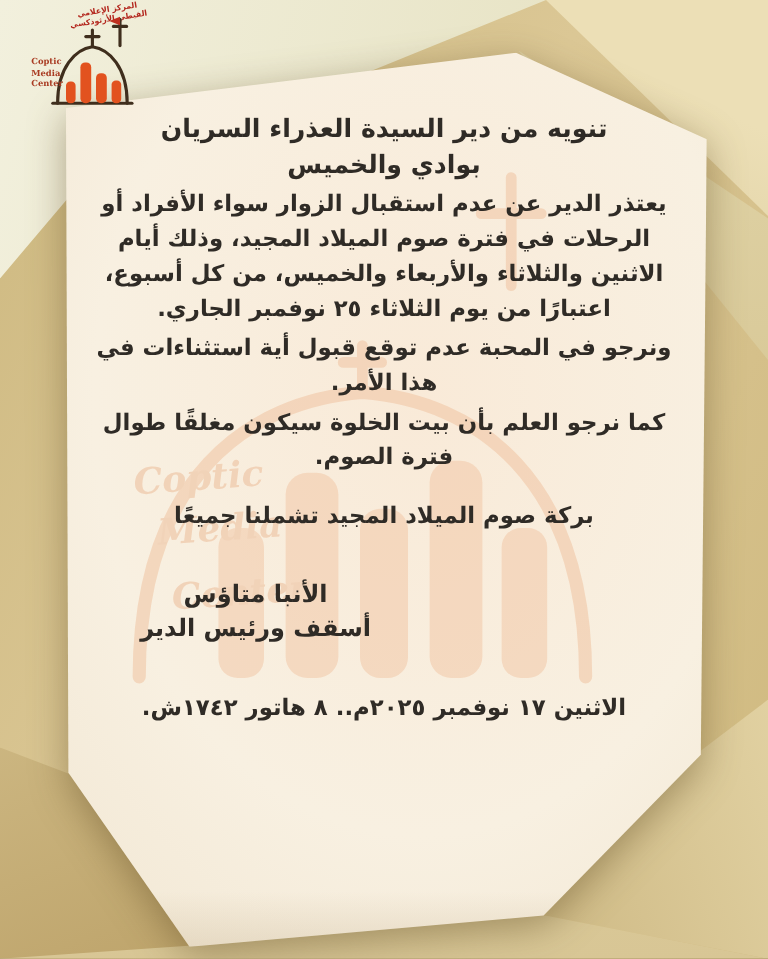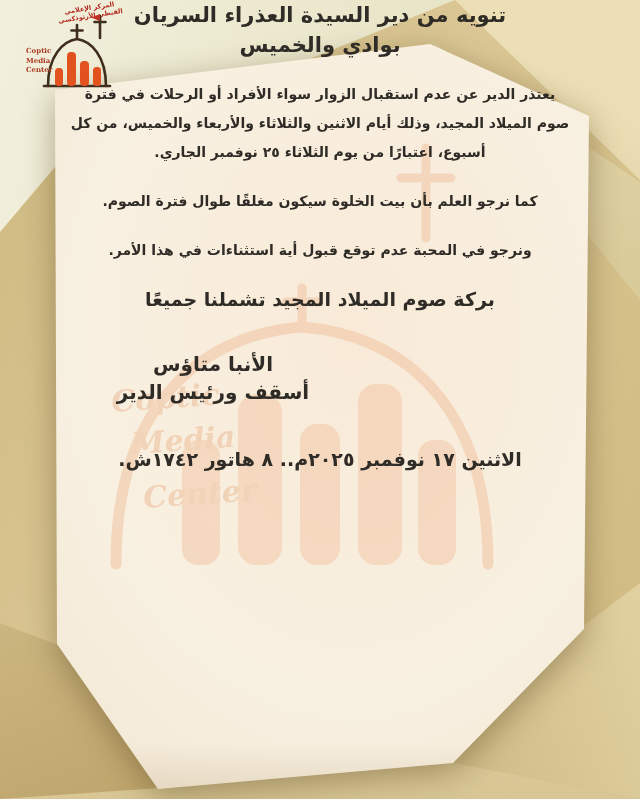--- a/index.html
+++ b/index.html
@@ -59,24 +59,24 @@
   .logo-en{
     position:absolute;left:0;top:44px;color:#a93b22;font-size:7px;
     line-height:9.5px;font-weight:bold;font-family:"DejaVu Serif",serif;
   }
   .logo-en div{display:block;}
   .logo-svg{position:absolute;left:10px;top:8px;}
   
   .content{
     position:absolute;left:60px;right:60px;top:0;height:100%;
     direction:rtl;text-align:center;color:#2f2b26;
-    box-sizing:border-box;
+    padding-top:92px;box-sizing:border-box;
   }
   .title{font-size:21px;font-weight:bold;line-height:30px;}
-  .para{font-size:14px;font-weight:bold;line-height:29px;margin:20px auto 0;max-width:500px;}
+  .para{font-size:19px;font-weight:bold;line-height:29px;margin:4px auto 0;max-width:500px;}
   .blessing{font-size:19px;font-weight:bold;line-height:29px;margin-top:20px;}
   .signature{
     width:230px;margin:36px auto 0;margin-left:38px;margin-right:auto;
     font-size:20px;font-weight:bold;line-height:28px;text-align:center;
   }
   .dateline{font-size:19px;font-weight:bold;margin-top:42px;text-align:center;}
 </style>
 </head>
 <body>
 
@@ -147,22 +147,22 @@
     </div>
   </div>
 
   <div class="content">
     <div class="title">
       <div>تنويه من دير السيدة العذراء السريان</div>
       <div>بوادي والخميس</div>
     </div>
 
     <div class="para">يعتذر الدير عن عدم استقبال الزوار سواء الأفراد أو الرحلات في فترة صوم الميلاد المجيد، وذلك أيام الاثنين والثلاثاء والأربعاء والخميس، من كل أسبوع، اعتبارًا من يوم الثلاثاء ٢٥ نوفمبر الجاري.</div>
+    <div class="para">ونرجو في المحبة عدم توقع قبول أية استثناءات في هذا الأمر.</div>
     <div class="para">كما نرجو العلم بأن بيت الخلوة سيكون مغلقًا طوال فترة الصوم.</div>
-    <div class="para">ونرجو في المحبة عدم توقع قبول أية استثناءات في هذا الأمر.</div>
 
     <div class="blessing">بركة صوم الميلاد المجيد تشملنا جميعًا</div>
 
     <div class="signature">
       <div>الأنبا متاؤس</div>
       <div>أسقف ورئيس الدير</div>
     </div>
 
     <div class="dateline">الاثنين ١٧ نوفمبر ٢٠٢٥م.. ٨ هاتور ١٧٤٢ش.</div>
   </div>

